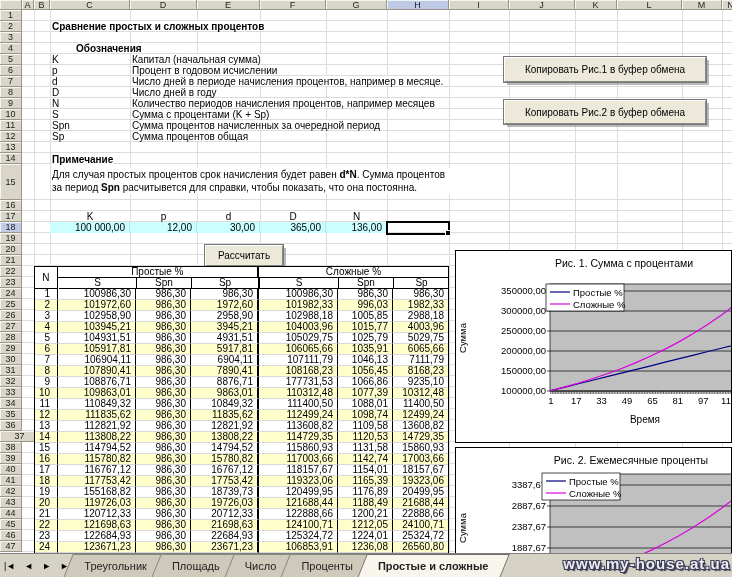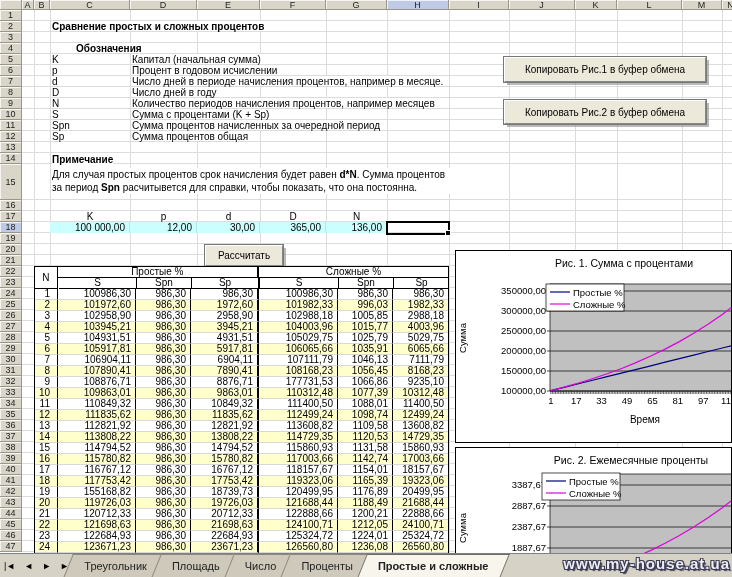--- a/index.html
+++ b/index.html
@@ -167,21 +167,21 @@
       <div class="hdr" style="left: 0px; top: 321px; width: 22px; height: 11px;">27</div>
       <div class="hdr" style="left: 0px; top: 332px; width: 22px; height: 11px;">28</div>
       <div class="hdr" style="left: 0px; top: 343px; width: 22px; height: 11px;">29</div>
       <div class="hdr" style="left: 0px; top: 354px; width: 22px; height: 11px;">30</div>
       <div class="hdr" style="left: 0px; top: 365px; width: 22px; height: 11px;">31</div>
       <div class="hdr" style="left: 0px; top: 376px; width: 22px; height: 11px;">32</div>
       <div class="hdr" style="left: 0px; top: 387px; width: 22px; height: 11px;">33</div>
       <div class="hdr" style="left: 0px; top: 398px; width: 22px; height: 11px;">34</div>
       <div class="hdr" style="left: 0px; top: 409px; width: 22px; height: 11px;">35</div>
       <div class="hdr" style="left: 0px; top: 420px; width: 22px; height: 11px;">36</div>
-      <div class="hdr" style="left: 0px; top: 431px; width: 22px; height: 11px;">37</div>
+      <div class="hdr" style="left: 0px; top: 431px; width: 40px; height: 11px;">37</div>
       <div class="hdr" style="left: 0px; top: 442px; width: 22px; height: 11px;">38</div>
       <div class="hdr" style="left: 0px; top: 453px; width: 22px; height: 11px;">39</div>
       <div class="hdr" style="left: 0px; top: 464px; width: 22px; height: 11px;">40</div>
       <div class="hdr" style="left: 0px; top: 475px; width: 22px; height: 11px;">41</div>
       <div class="hdr" style="left: 0px; top: 486px; width: 22px; height: 11px;">42</div>
       <div class="hdr" style="left: 0px; top: 497px; width: 22px; height: 11px;">43</div>
       <div class="hdr" style="left: 0px; top: 508px; width: 22px; height: 11px;">44</div>
       <div class="hdr" style="left: 0px; top: 519px; width: 22px; height: 11px;">45</div>
       <div class="hdr" style="left: 0px; top: 530px; width: 22px; height: 11px;">46</div>
       <div class="hdr" style="left: 0px; top: 541px; width: 22px; height: 11px;">47</div>
@@ -449,21 +449,21 @@
           <div class="tc thick" style="width: 68px;">22684,93</div>
           <div class="tc" style="width: 79px;">125324,72</div>
           <div class="tc" style="width: 55px;">1224,01</div>
           <div class="tc last" style="width: 55px;">25324,72</div>
         </div>
         <div class="trow" style="background: rgb(255, 255, 204);">
           <div class="tc" style="width: 23px; padding-right: 7px;">24</div>
           <div class="tc" style="width: 78px;">123671,23</div>
           <div class="tc" style="width: 55px;">986,30</div>
           <div class="tc thick" style="width: 68px;">23671,23</div>
-          <div class="tc" style="width: 79px;">126560,80</div>
+          <div class="tc" style="width: 79px;">106853,91</div>
           <div class="tc" style="width: 55px;">1236,08</div>
           <div class="tc last" style="width: 55px;">26560,80</div>
         </div>
       </div>
     </div>
 
   <div class="chartbox" id="chart1" style="left:455px;top:250px;width:277px;height:193px;">
       <svg width="277" height="193" font-family="Liberation Sans, DejaVu Sans, sans-serif">
         <rect x="94" y="33" width="217.96800000000002" height="107" fill="#C0C0C0" stroke="#000" stroke-width="0.7"></rect>
         <line x1="94" y1="40" x2="311.968" y2="40" stroke="#000" stroke-width="0.7"></line>

